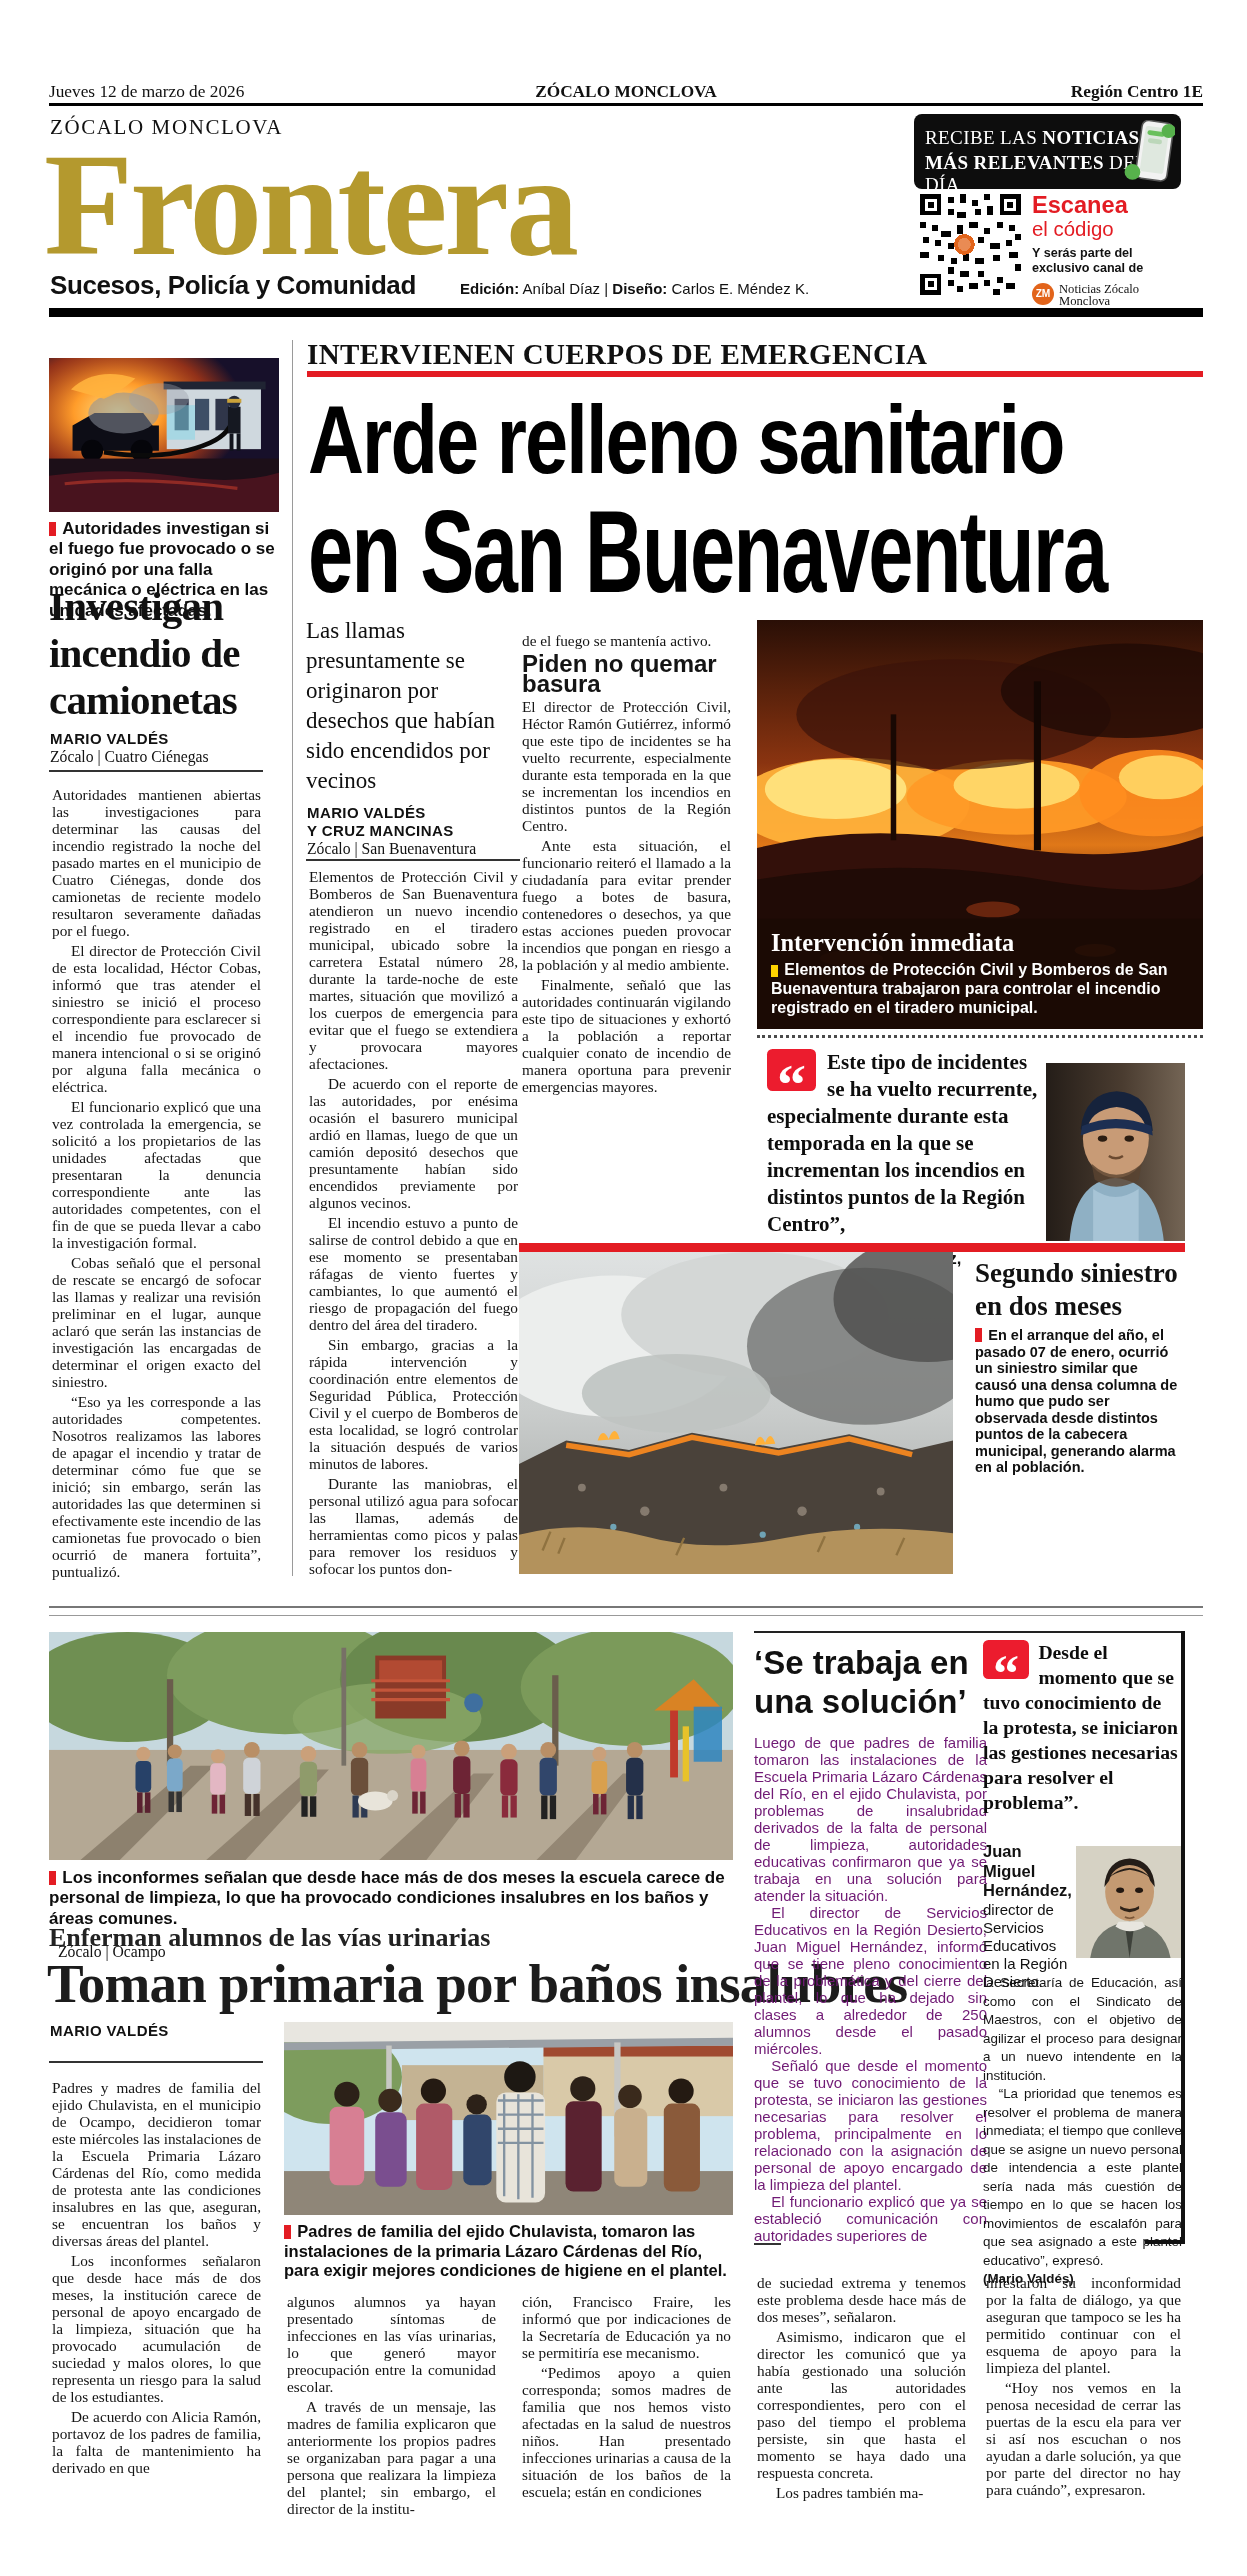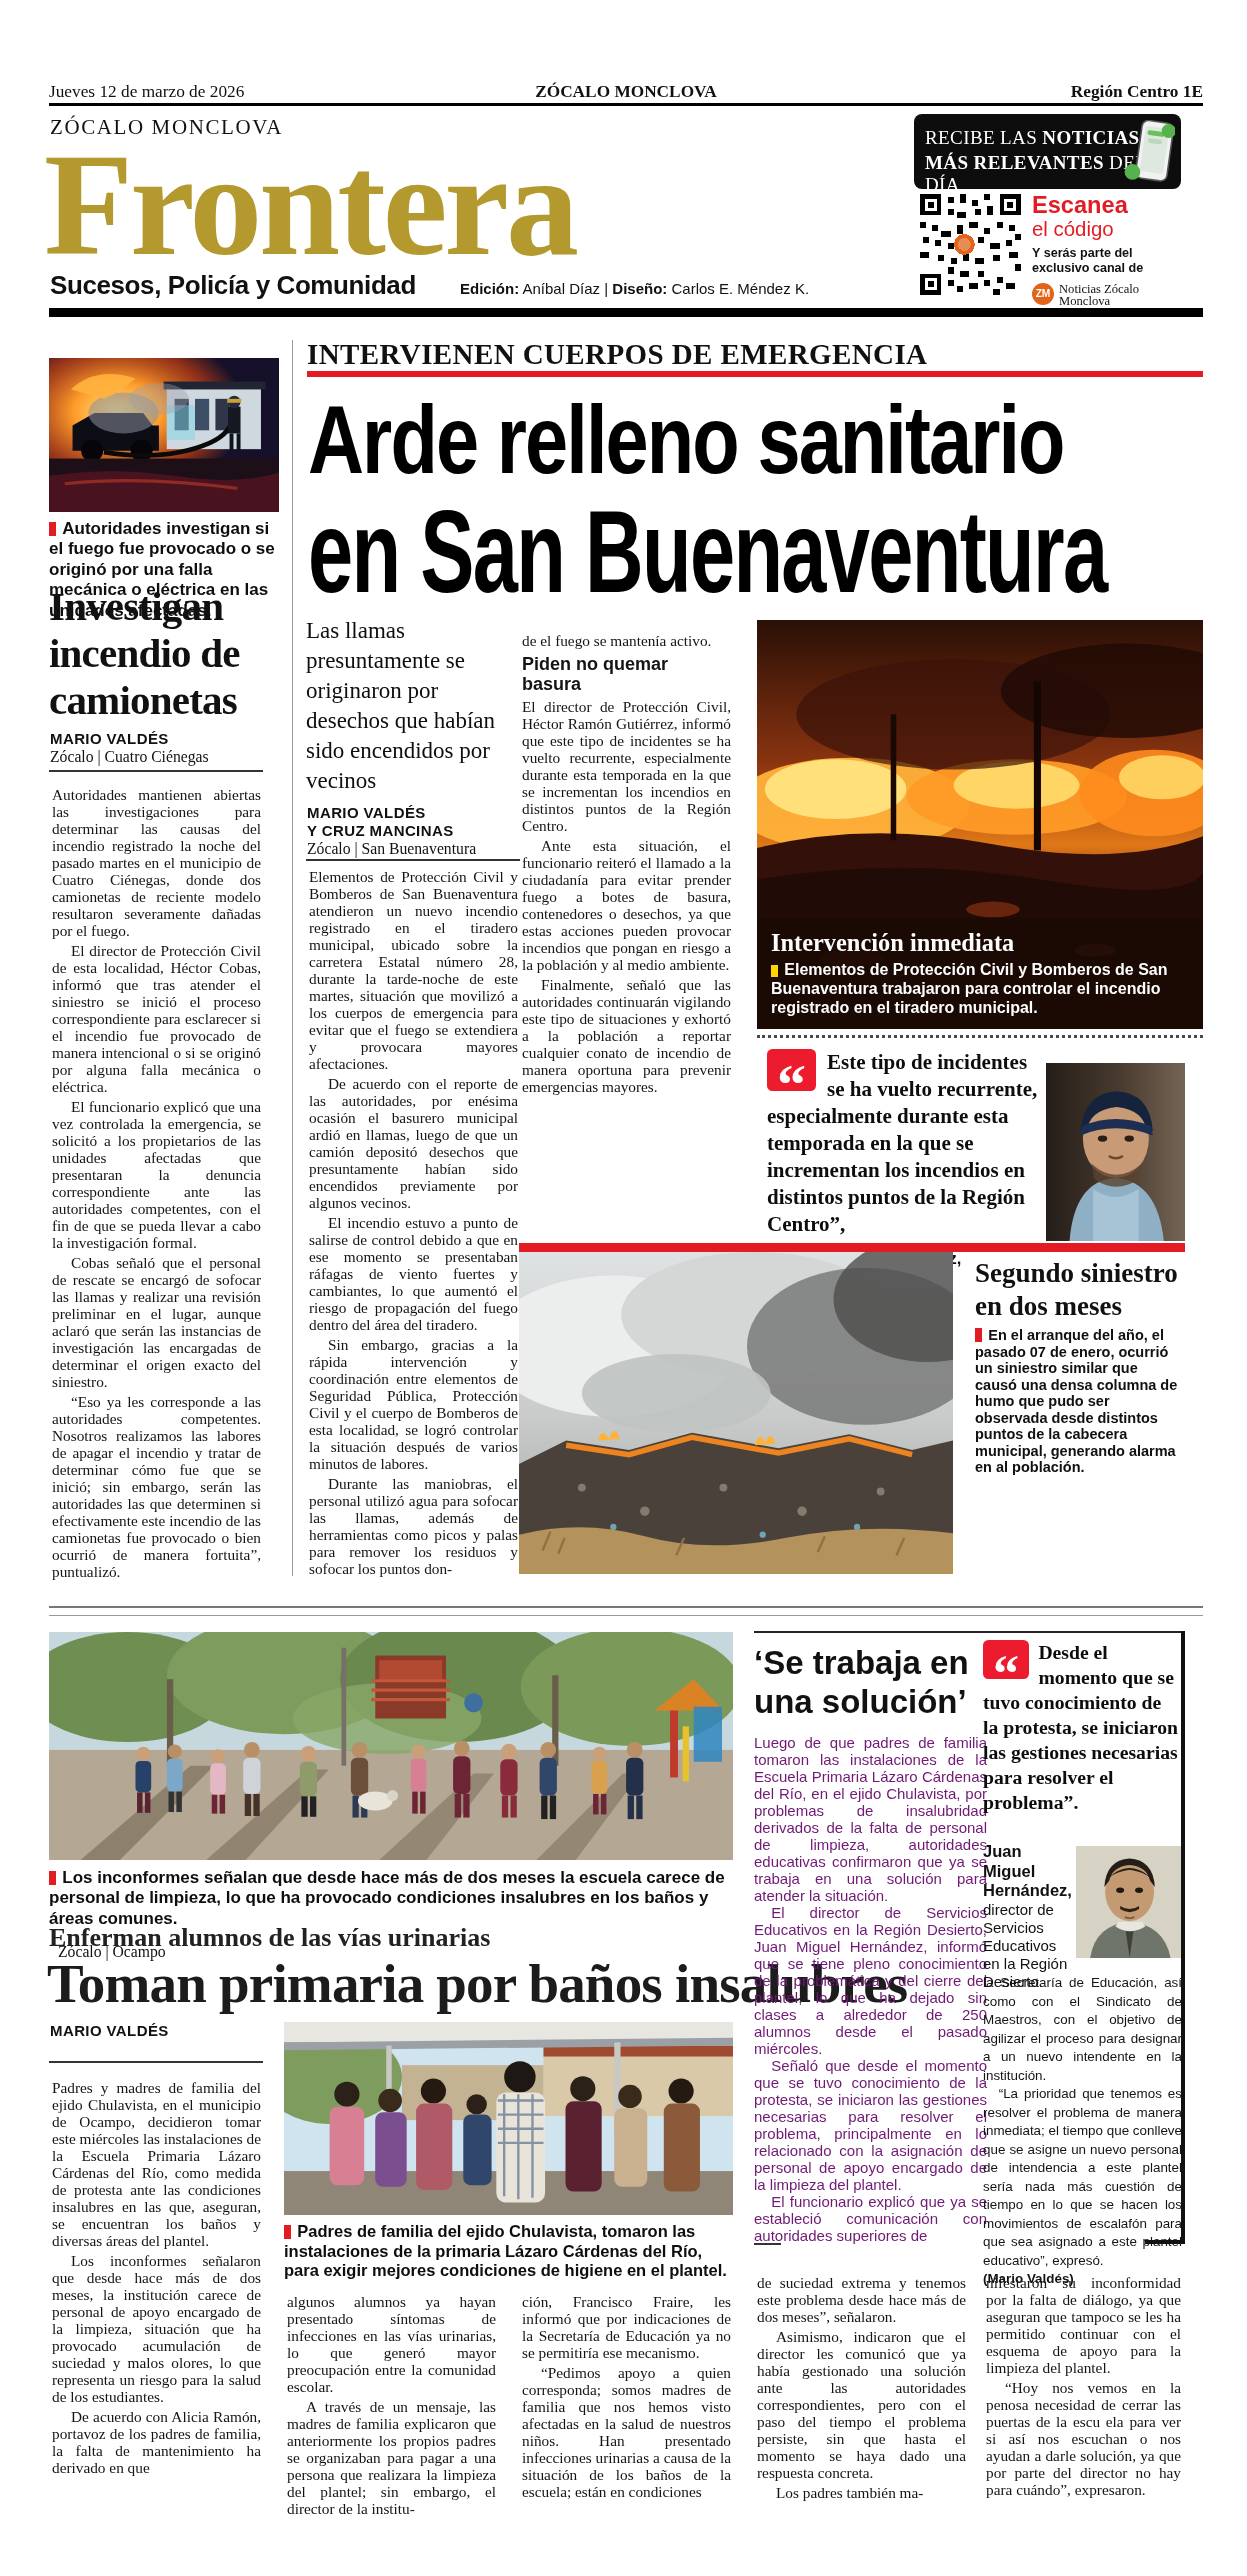--- a/index.html
+++ b/index.html
@@ -68,21 +68,21 @@
             transform-origin:left top;line-height:1;letter-spacing:-2.4px;}
   #head-fire1{left:308px;top:391px;font-size:97px;transform:scaleX(0.80);}
   #head-fire2{left:308px;top:494px;font-size:116px;transform:scaleX(0.70);}
   #standfirst{left:306px;top:616px;width:214px;font-size:23px;line-height:30px;color:#0e0e0e;}
   #by-fire1{left:307px;top:804px;}
   #by-fire2{left:307px;top:822px;}
   #cr-fire{left:307px;top:840px;}
   #byrule-fire{left:306px;top:859px;width:214px;}
   #colA{left:306px;top:865px;width:215px;height:712px;}
   #colB{left:519px;top:629px;width:215px;height:948px;}
-  .subhead{font-family:"Liberation Sans",sans-serif;font-weight:bold;font-size:18px;line-height:20.4px;
+  .subhead{font-family:"Liberation Sans",sans-serif;font-weight:bold;font-size:24px;line-height:20.4px;
            text-indent:0 !important;text-align:left;margin-top:4.7px !important;}
 
   
   #photo-fire{left:757px;top:620px;width:446px;height:409px;}
   #fire-overlay{left:771px;top:929px;width:425px;color:#fff;}
   #fire-overlay .title{font-size:24.4px;font-weight:bold;font-family:"Liberation Serif",serif;}
   #fire-overlay .cap{font-family:"Liberation Sans",sans-serif;font-weight:bold;font-size:16px;line-height:19px;margin-top:3.1px;}
   #dotted-sep{left:757px;top:1035px;width:446px;border-top:3.1px dotted #4a4a4a;}
 
   .qicon{background:#ec1c2e;border-radius:5.5px;color:#fff;text-align:center;font-family:"Liberation Serif",serif;}

